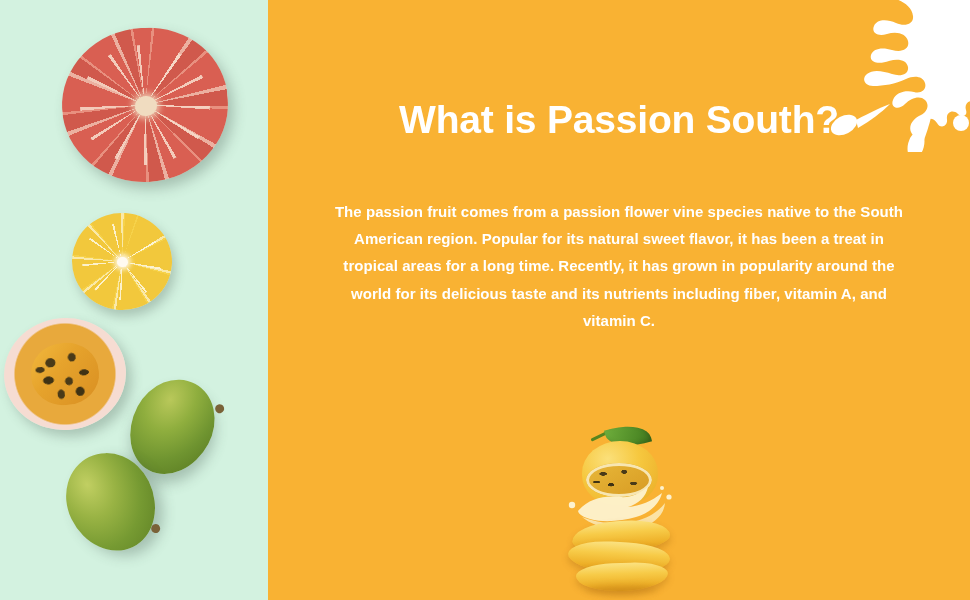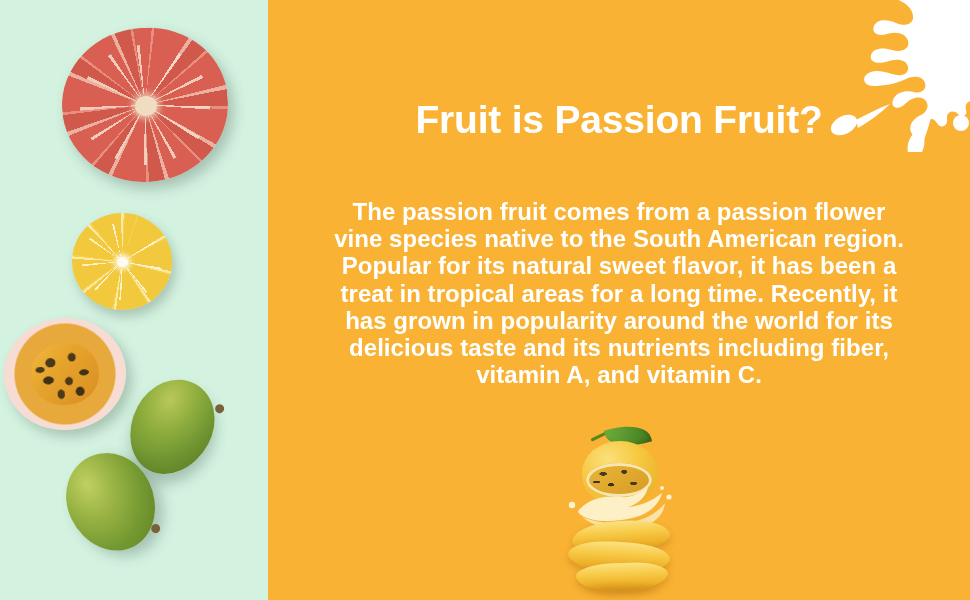--- a/index.html
+++ b/index.html
@@ -209,21 +209,21 @@
   }
 
   
   .body-text {
     position: absolute;
     left: 60px;
     width: 582px;
     top: 198px;
     text-align: center;
     color: #ffffff;
-    font-size: 24px;
+    font-size: 15px;
     font-weight: bold;
     line-height: 27.2px;
     letter-spacing: 0.05px;
   }
 
   
   .fruit-stack {
     position: absolute;
     left: 292px;
     top: 425px;
@@ -367,21 +367,21 @@
         C79,45 88,42 87,34 C86,25 78,20 70,17
         C62,14 60,6 68,3 C74,1 80,4 84,9
         C90,16 98,14 99,6 C100,2 102,0 106,0 Z"></path>
       <ellipse fill="#ffffff" cx="18" cy="143" rx="14" ry="9" transform="rotate(-28 18 143)"></ellipse>
       <path fill="#ffffff" d="M30,138 C45,130 58,124 64,122 C56,130 44,139 32,146 Z"></path>
       <ellipse fill="#ffffff" cx="90" cy="163" rx="8" ry="14" transform="rotate(14 90 163)"></ellipse>
       <path fill="#ffffff" d="M94,150 C98,139 103,129 107,124 C106,134 102,147 98,158 Z"></path>
       <circle fill="#ffffff" cx="135" cy="141" r="8"></circle>
     </svg>
 
-    <div class="title">Fruit is Passion Fruit?</div>
+    <div class="title">What is Passion South?</div>
 
     <div class="body-text">The passion fruit comes from a passion flower vine species native to the South American region. Popular for its natural sweet flavor, it has been a treat in tropical areas for a long time. Recently, it has grown in popularity around the world for its delicious taste and its nutrients including fiber, vitamin A, and vitamin C.</div>
 
     <div class="fruit-stack">
       <div class="fs-leaf-stem"></div>
       <div class="fs-leaf"></div>
       <div class="fs-top">
         <div class="fs-top-cut"></div>
       </div>
       <svg class="fs-splash" viewBox="0 0 110 44">

